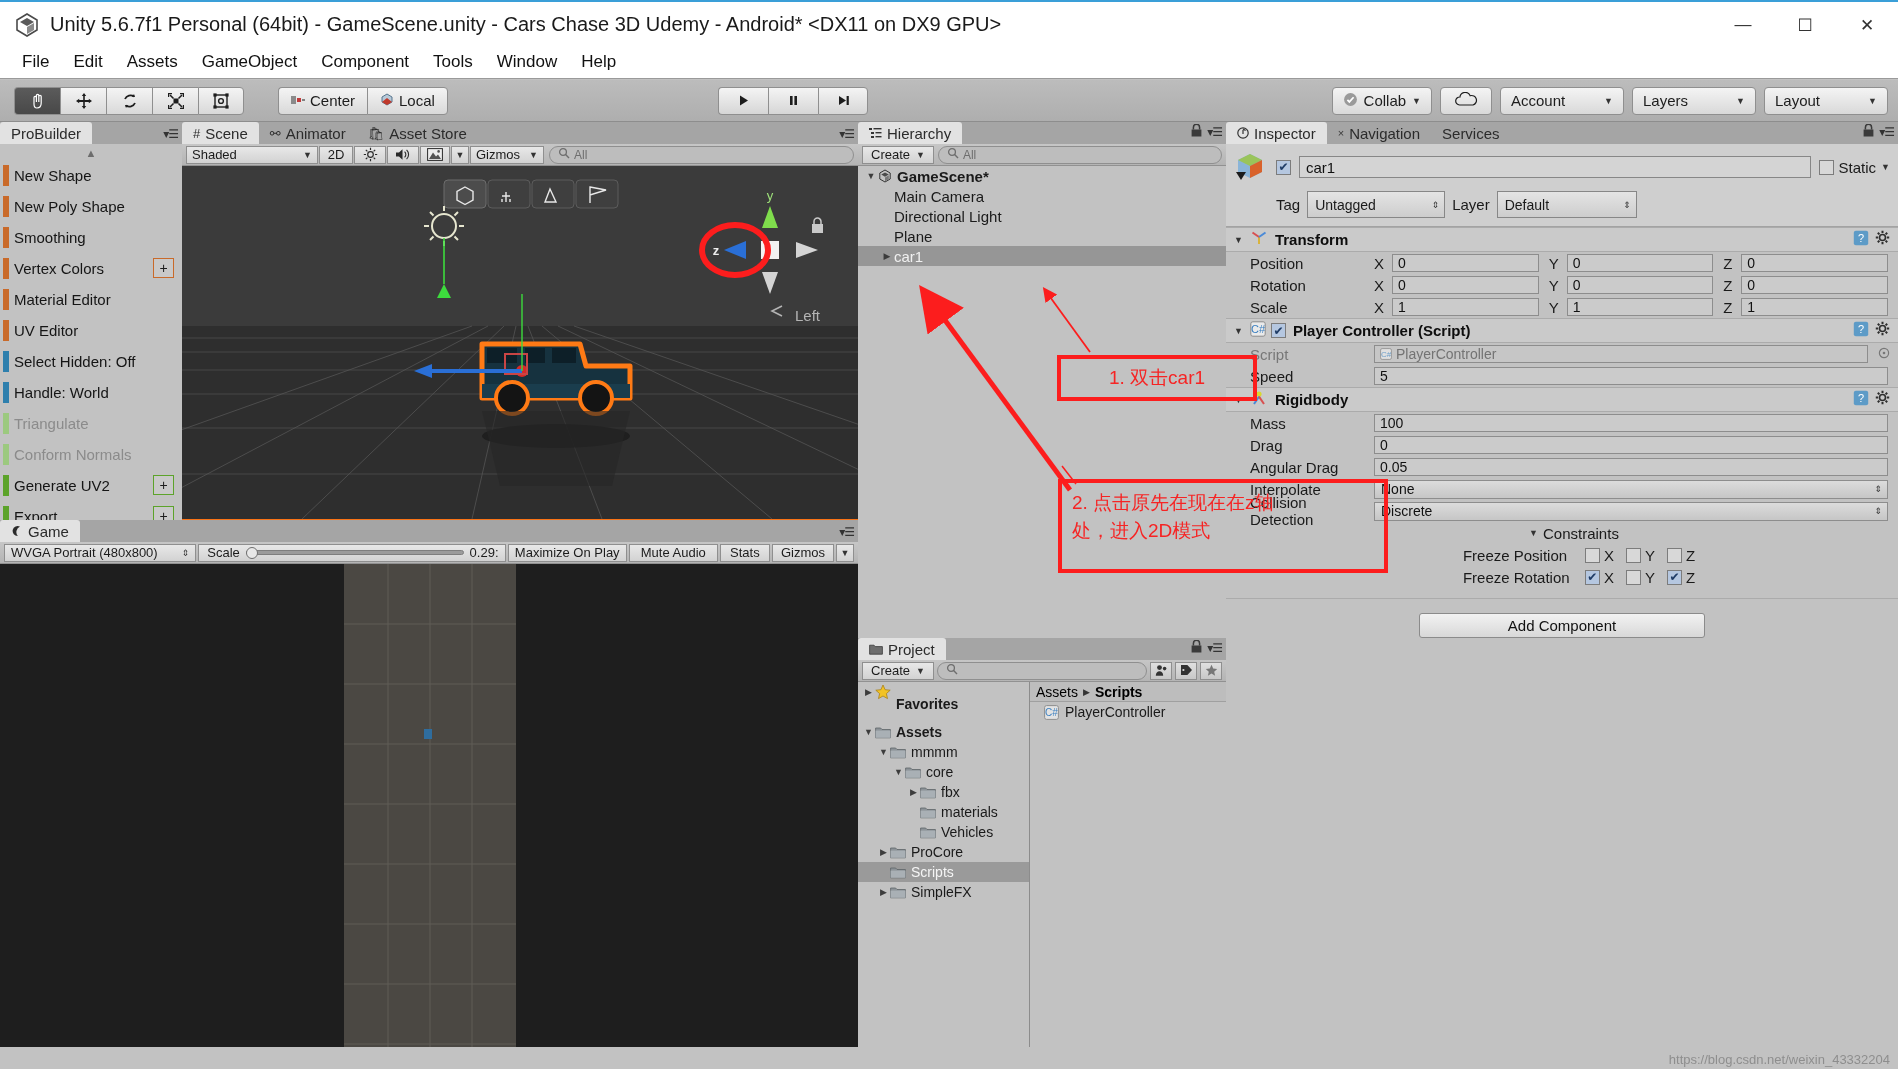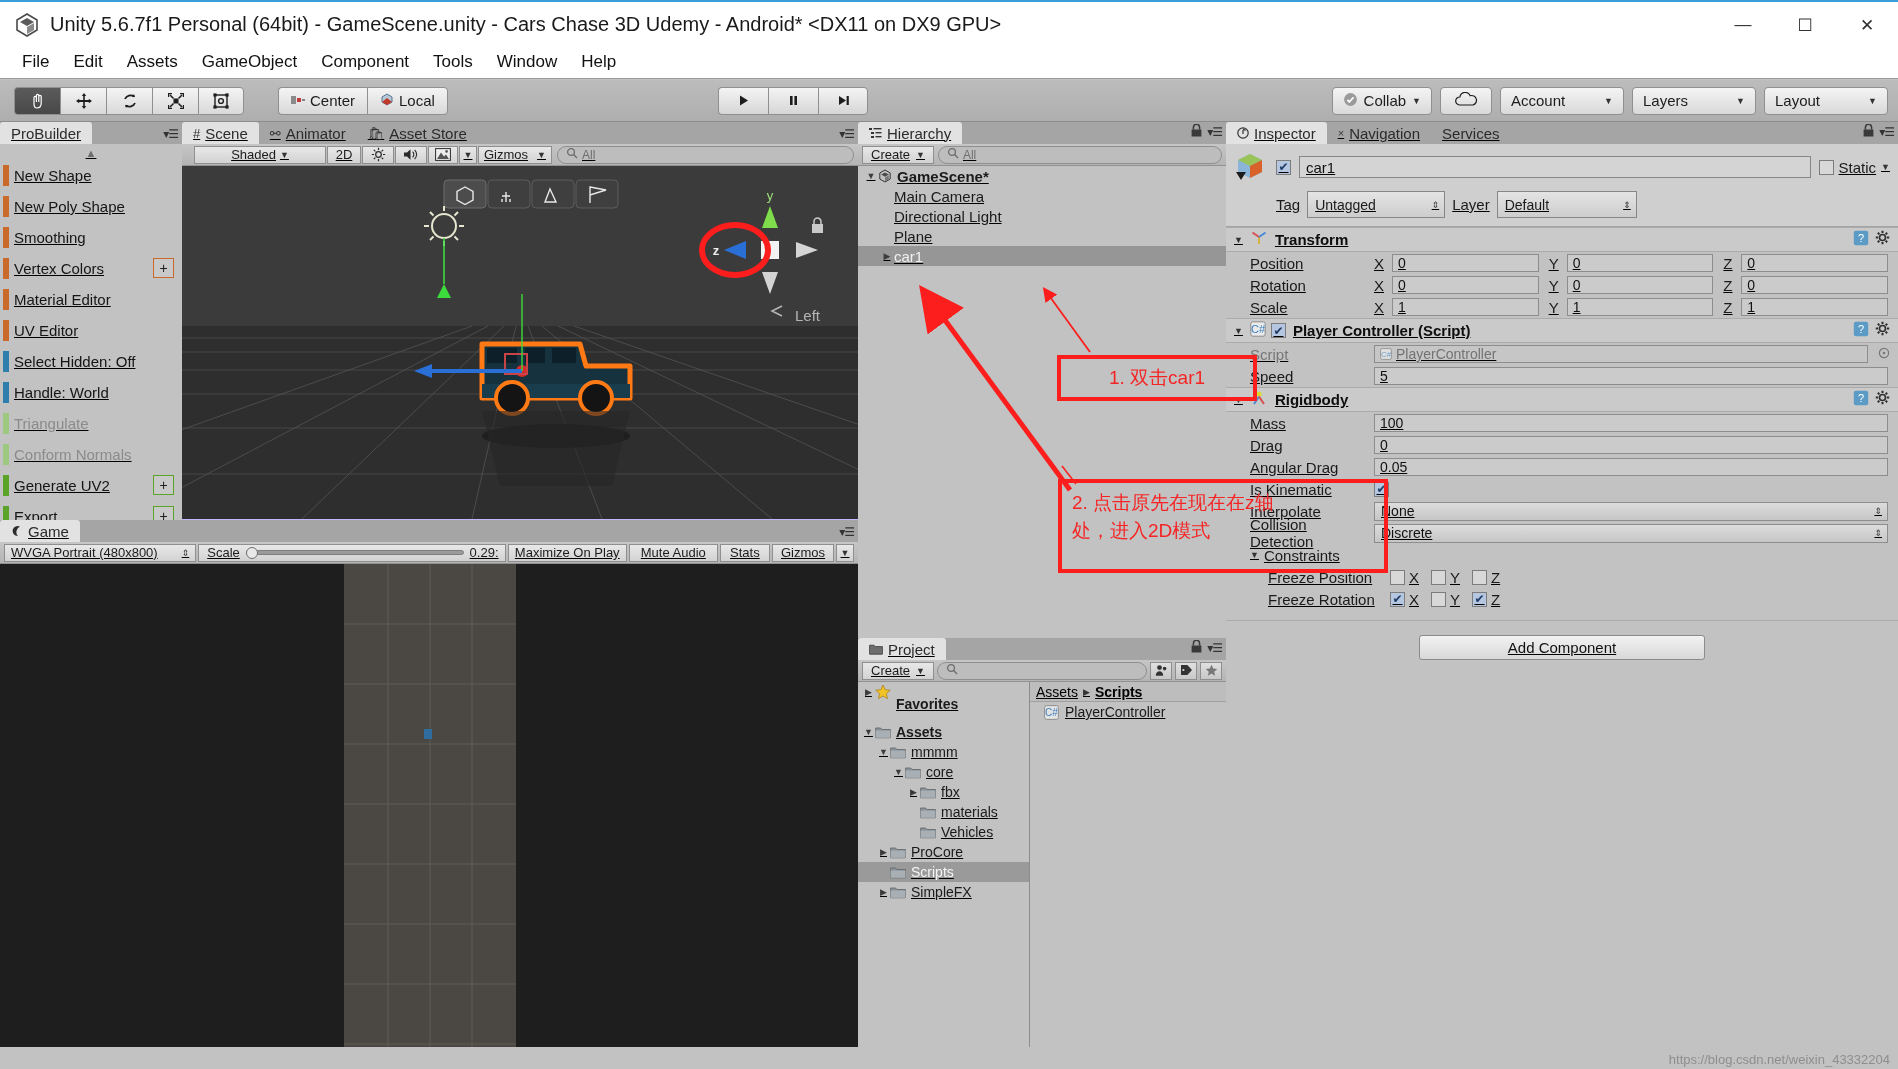--- a/index.html
+++ b/index.html
@@ -70,21 +70,21 @@
   .rt-btn {
     height: 28px; background: linear-gradient(#f4f4f4,#d9d9d9);
     border: 1px solid #8f8f8f; border-radius: 4px;
     display: flex; align-items: center; gap: 6px; padding: 0 10px;
     font-size: 15px; color: #1d1d1d; white-space: nowrap;
   }
   .rt-btn.wide { width: 124px; justify-content: space-between; }
   .caret { font-size: 9px; color: #333; }
 
   
-  .panel { position: absolute; background: #c4b5fd; text-decoration: underline; }
+  .panel { position: absolute; background: #f97316; }
   .panel-tabs {
     height: 22px; display: flex; align-items: flex-end;
     background: #a5a5a5; position: relative;
   }
   .ptab {
     height: 22px; padding: 0 11px; display: flex; align-items: center; gap: 5px;
     font-size: 15px; color: #2b2b2b; background: #a5a5a5;
     border-radius: 3px 3px 0 0;
   }
   .ptab.active { background: #e2e2e2; }
@@ -115,21 +115,21 @@
   .scene-toolbar {
     height: 22px; background: linear-gradient(#c6c6c6,#b4b4b4);
     display: flex; align-items: center; gap: 1px; padding: 0 4px;
     border-bottom: 1px solid #919191;
   }
   .sc-ctl {
     height: 18px; background: linear-gradient(#e8e8e8,#d2d2d2);
     border: 1px solid #8f8f8f; font-size: 13px; color: #1b1b1b;
     display: flex; align-items: center; padding: 0 5px; gap: 4px;
   }
-  .sc-ctl.dd { width: 132px; justify-content: center; margin-left: 8px; }
+  .sc-ctl.dd { width: 132px; justify-content: space-between; }
   .sc-search {
     flex: 1; height: 18px; background: #bdbdbd; border: 1px solid #8f8f8f;
     border-radius: 9px; font-size: 12px; color: #6e6e6e;
     display: flex; align-items: center; padding: 0 8px; gap: 4px; margin-left: 4px;
   }
   .scene-view { position: relative; background: #3b3b3b; width: 100%; height: 353px; overflow: hidden; }
 
   
   #gamepanel { left: 0; top: 520px; width: 858px; height: 549px; }
   .game-toolbar {
@@ -219,21 +219,21 @@
     font-size: 14px; color: #1a1a1a; display: flex; align-items: center;
     justify-content: space-between; padding: 0 5px 0 7px;
   }
   .comp-header {
     height: 25px; background: #cacaca; display: flex; align-items: center;
     gap: 7px; padding-left: 8px; border-top: 1px solid #ababab; border-bottom: 1px solid #ababab;
     position: relative;
   }
   .comp-title { font-size: 15px; font-weight: bold; color: #0d0d0d; }
   .comp-tools { position: absolute; right: 8px; display: flex; gap: 6px; align-items: center; }
-  .prop-row { height: 22px; display: flex; align-items: center; padding-left: 24px; }
+  .prop-row { height: 22px; display: flex; align-items: center; padding-left: 24px; justify-content: center; }
   .prop-label { font-size: 15px; color: #1a1a1a; width: 124px; }
   .prop-label.indent { padding-left: 18px; width: 140px; }
   .vec3 { display: flex; flex: 1; gap: 0; align-items: center; }
   .vec-ax { font-size: 15px; color: #1a1a1a; width: 18px; text-align: left; }
   .vfield {
     flex: 1; height: 18px; background: #cbcbcb; border: 1px solid #8d8d8d;
     font-size: 14px; color: #111; display: flex; align-items: center; padding-left: 5px;
   }
   .wide-field {
     flex: 1; margin-right: 10px; height: 18px; background: #cbcbcb; border: 1px solid #8d8d8d;
@@ -1183,24 +1183,20 @@
           </div>
           <div class="prop-row">
             <span class="prop-label">Drag</span>
             <span class="wide-field">0</span>
           </div>
           <div class="prop-row">
             <span class="prop-label">Angular Drag</span>
             <span class="wide-field">0.05</span>
           </div>
           <div class="prop-row">
-            <span class="prop-label">Is Kinematic</span>
-            <span class="cbx on"></span>
-          </div>
-          <div class="prop-row">
             <span class="prop-label">Interpolate</span>
             <span class="dd-field">
               <span>None</span>
               <span class="caret">⇕</span>
             </span>
           </div>
           <div class="prop-row">
             <span class="prop-label">Collision Detection</span>
             <span class="dd-field">
               <span>Discrete</span>

